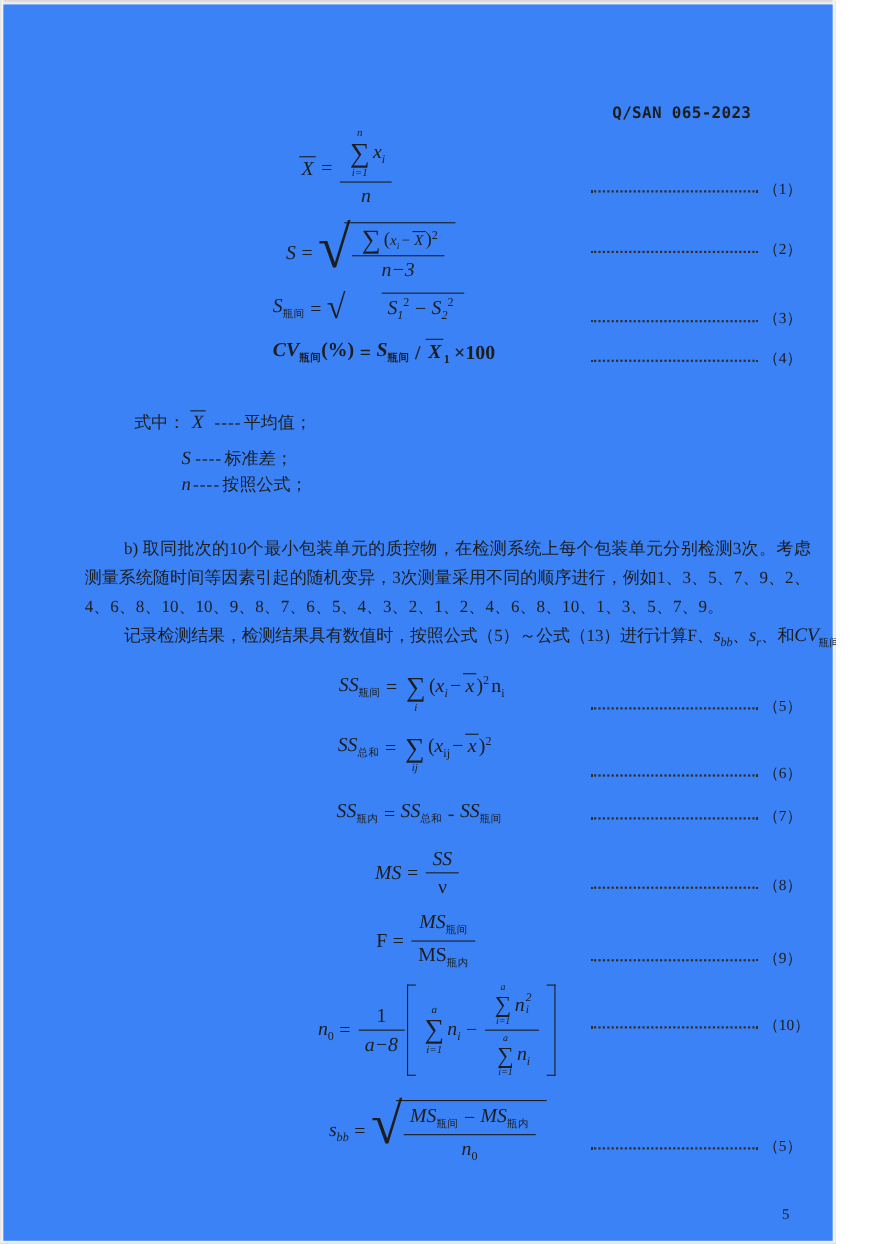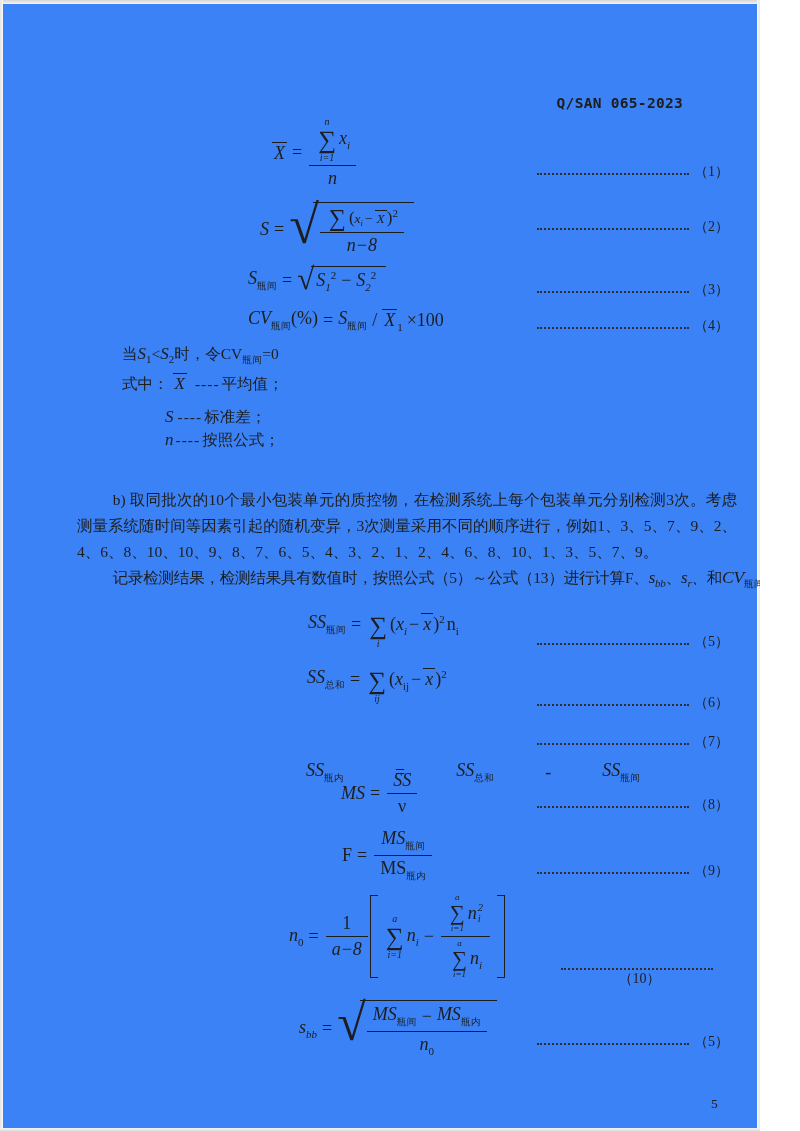--- a/index.html
+++ b/index.html
@@ -114,64 +114,61 @@
       <span class="rad" style="font-size:54px;margin-right:-6px;">√</span>
       <span class="bd">
         <span class="frac">
           <span class="nu">
             <span class="sum nolim">
                 <span class="sg">∑</span>
               </span>
             <span class="tok sm"><span class="bparen" style="font-size:17px;">(</span><span class="it">x</span><sub class="it" style="font-size:8.5px;">i</sub><span class="op tight rm">−</span><span class="ovl"><span class="it">X</span></span><span class="bparen" style="font-size:17px;">)</span><sup class="rm">2</sup></span>
           </span>
           <span class="de">
-              <span class="it">n−8</span>
+              <span class="it">n−3</span>
             </span>
         </span>
       </span>
     </span>
   </div>
   <div class="leader" style="top:219px;">
       <span class="dots"></span>
       <span class="eqno">（2）</span>
     </div>
 
   <div class="f" style="left:248px;top:266px;">
     <span class="tok"><span class="it">S</span><sub class="cns">瓶间</sub></span>
     <span class="op">=</span>
     <span class="sqrt">
       <span class="rad" style="font-size:31px;margin-right:-3px;">√</span>
-      <span class="bd" style="padding:2px 10px 0 5px;">
+      <span class="bd" style="padding:2px 10px 0 5px;margin-left:36px;">
         <span class="tok"><span class="it">S</span><sub class="it">1</sub><sup class="rm">2</sup></span>
         <span class="op rm">−</span>
         <span class="tok"><span class="it">S</span><sub class="it">2</sub><sup class="rm">2</sup></span>
       </span>
     </span>
   </div>
   <div class="leader" style="top:282px;">
       <span class="dots"></span>
       <span class="eqno">（3）</span>
     </div>
 
-  <div class="f" style="left:248px;top:308px;">
+  <div class="f" style="left:248px;top:308px;font-weight:bold;">
     <span class="tok"><span class="it">CV</span><sub class="cns">瓶间</sub><span class="rm">(%)</span></span>
     <span class="op">=</span>
     <span class="tok"><span class="it">S</span><sub class="cns">瓶间</sub></span>
     <span class="op">/</span>
     <span class="tok"><span class="ovl"><span class="it">X</span></span><sub class="rm">1</sub></span>
     <span class="rm" style="padding-left:4px;">×100</span>
   </div>
   <div class="leader" style="top:318px;">
       <span class="dots"></span>
       <span class="eqno">（4）</span>
     </div>
 
-  <div class="tline" style="left:122px;top:344px;">
-    <span class="rm">当</span><span class="tok"><span class="it">S</span><sub class="rm">1</sub></span><span class="rm">&lt;</span><span class="tok"><span class="it">S</span><sub class="rm">2</sub></span><span class="rm">时，令CV</span><sub class="cns">瓶间</sub><span class="rm">=0</span>
-  </div>
 
   <div class="tline" style="left:122px;top:373px;">
     <span class="rm">式中：</span><span class="ovl" style="margin:0 6px 0 4px;"><span class="it">X</span></span><span class="dash">----</span><span class="rm">平均值；</span>
   </div>
   <div class="tline" style="left:165px;top:407px;">
     <span class="it">S</span><span class="dash" style="margin-left:4px;">----</span><span class="rm">标准差；</span>
   </div>
   <div class="tline" style="left:165px;top:430px;">
     <span class="it">n</span><span class="dash">----</span><span class="rm">按照公式；</span>
   </div>
@@ -203,21 +200,21 @@
         <span class="sg">∑</span>
         <span class="lm rm">ij</span>
       </span>
     <span class="tok"><span class="rm">(</span><span class="it">x</span><sub class="rm">ij</sub><span class="op tight rm">−</span><span class="ovl"><span class="it">x</span></span><span class="rm">)</span><sup class="rm">2</sup></span>
   </div>
   <div class="leader" style="top:695px;">
       <span class="dots"></span>
       <span class="eqno">（6）</span>
     </div>
 
-  <div class="f" style="left:306px;top:760px;gap:46px;">
+  <div class="f" style="left:306px;top:727px;">
     <span class="tok"><span class="it">SS</span><sub class="cns">瓶内</sub></span>
     <span class="op">=</span>
     <span class="tok"><span class="it">SS</span><sub class="cns">总和</sub></span>
     <span class="op">-</span>
     <span class="tok"><span class="it">SS</span><sub class="cns">瓶间</sub></span>
   </div>
   <div class="leader" style="top:734px;">
       <span class="dots"></span>
       <span class="eqno">（7）</span>
     </div>
@@ -292,21 +289,21 @@
         <span class="sum small">
             <span class="lm">a</span>
             <span class="sg">∑</span>
             <span class="lm">i=1</span>
           </span>
         <span class="tok"><span class="it">n</span><sub class="it">i</sub></span>
       </span>
     </span>
     <span class="brk r"></span>
   </div>
-  <div class="leader" style="top:964px;flex-direction:column;">
+  <div class="leader" style="top:924px;">
       <span class="dots"></span>
       <span class="eqno">（10）</span>
     </div>
 
   <div class="f" style="left:299px;top:1000px;">
     <span class="tok"><span class="it">s</span><sub class="it">bb</sub></span>
     <span class="op">=</span>
     <span class="sqrt">
       <span class="rad" style="font-size:52px;margin-right:-6px;">√</span>
       <span class="bd">

